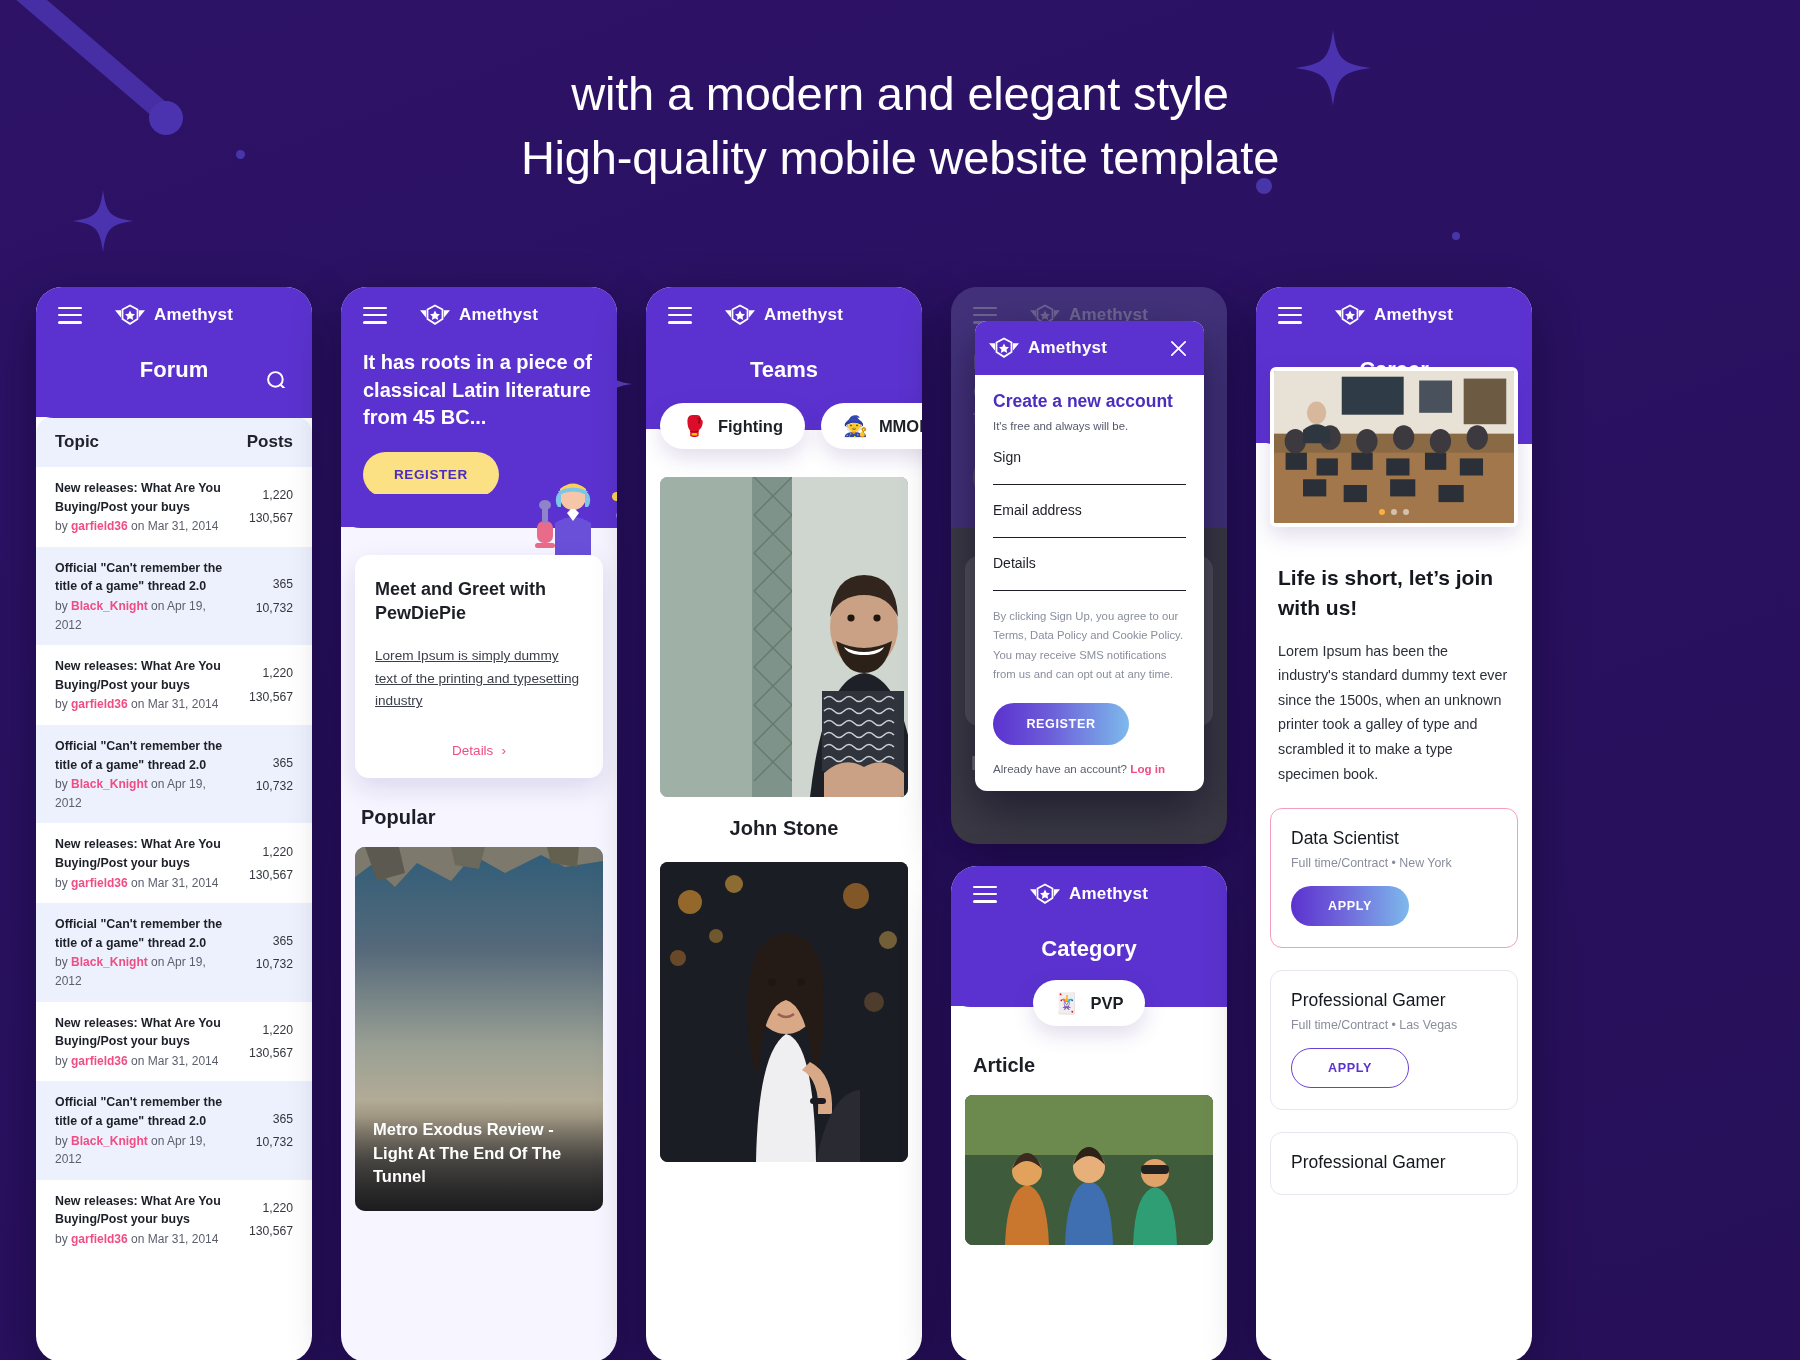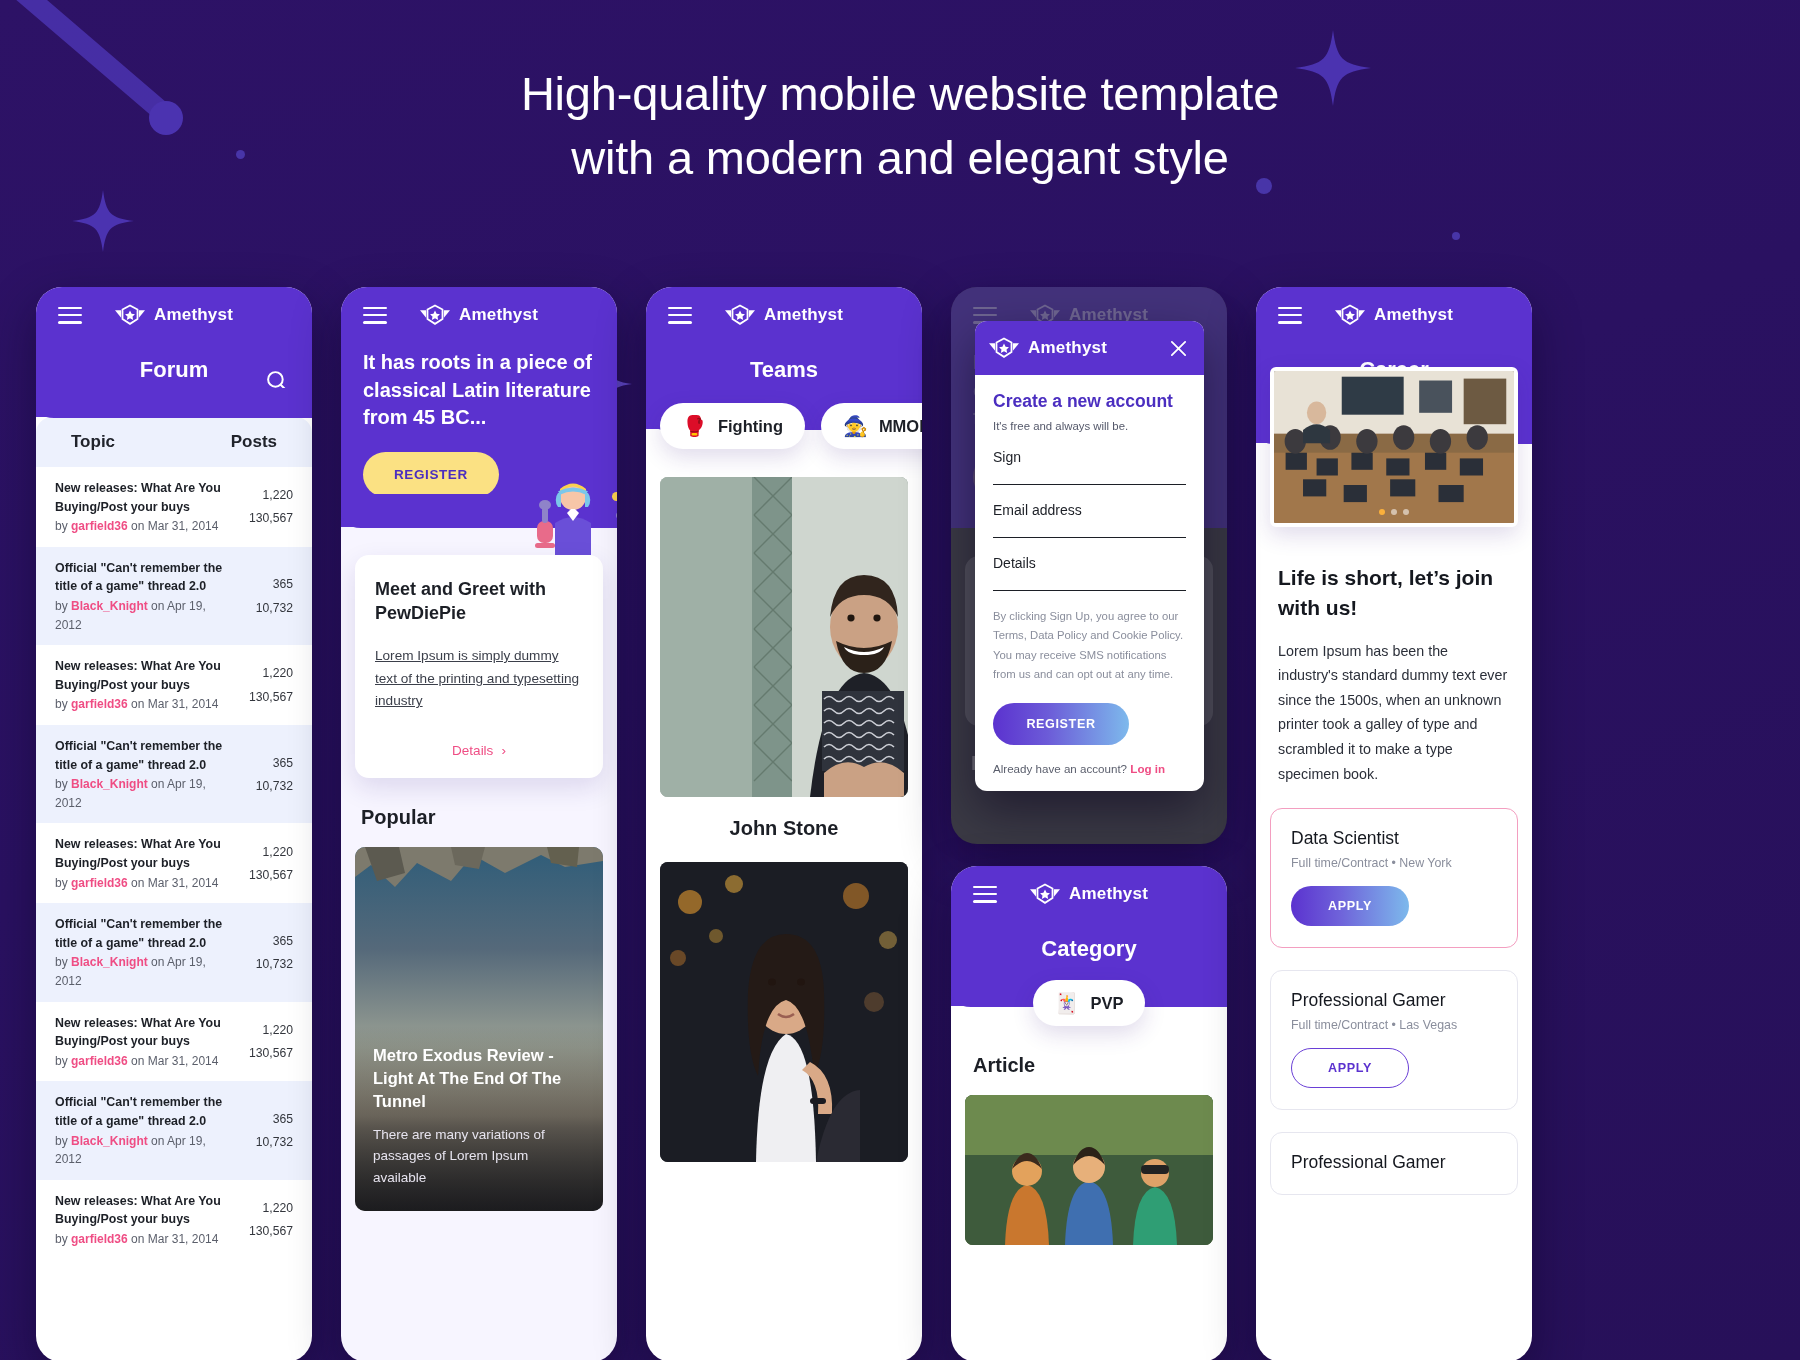--- a/index.html
+++ b/index.html
@@ -83,21 +83,21 @@
   }
 
   
   #phone-forum { left: 36px; top: 287px; width: 276px; height: 1075px; }
   #phone-forum .search-wrap {
     position: absolute; right: 22px; top: 82px;
   }
   .tbl-head {
     display: flex; align-items: center;
     background: #edf1fd;
-    padding: 15px 35px;
+    padding: 15px 19px;
     border-top-left-radius: 16px;
     border-top-right-radius: 16px;
   }
   .tbl-head .c1 { flex: 1; font-size: 17px; font-weight: bold; color: #20232b; }
   .tbl-head .c2 { font-size: 17px; font-weight: bold; color: #20232b; }
   .forum-body { background:#fff; }
   .frow {
     display: flex; align-items: center;
     padding: 12px 19px 11px;
     background: #fff;
@@ -329,22 +329,22 @@
   <svg class="star4" style="left:155px;top:540px;width:42px;height:42px" viewBox="0 0 100 100">
       <path d="M50 0 C55 38 62 45 100 50 C62 55 55 62 50 100 C45 62 38 55 0 50 C38 45 45 38 50 0Z" fill="#6a4fd8"></path>
     </svg>
   <div class="dot" style="left:236px;top:150px;width:9px;height:9px"></div>
   <div class="dot" style="left:1256px;top:178px;width:16px;height:16px"></div>
   <div class="dot" style="left:1452px;top:232px;width:8px;height:8px"></div>
   <div class="dot" style="left:1211px;top:470px;width:8px;height:8px;background:#6a4fd8"></div>
   <div class="dot" style="left:1211px;top:560px;width:8px;height:8px;background:#6a4fd8"></div>
 
   <div class="headline">
+    <div>with a modern and elegant style</div>
     <div>High-quality mobile website template</div>
-    <div>with a modern and elegant style</div>
   </div>
 
   <div class="phone" id="phone-forum">
     <div class="app-head">
       <div class="topbar">
         <div class="hamburger">
             <i></i>
             <i></i>
             <i></i>
           </div>
@@ -520,21 +520,20 @@
 
     <div class="popular-card">
       <svg class="rubble" viewBox="0 0 248 70" preserveAspectRatio="none">
         <path d="M0 0 L248 0 L248 14 L210 20 L186 8 L150 26 L118 8 L96 34 L62 16 L40 40 L16 18 L0 30 Z" fill="#7d7a6d"></path>
         <path d="M10 0 L44 0 L50 26 L22 34 Z" fill="#5c5a50"></path>
         <path d="M96 0 L130 0 L124 22 L100 18 Z" fill="#6b685c"></path>
         <path d="M192 0 L224 0 L222 20 L196 16 Z" fill="#63604f"></path>
       </svg>
       <div class="popular-overlay">
         <h4>Metro Exodus Review - Light At The End Of The Tunnel</h4>
-        <p>There are many variations of passages of Lorem Ipsum available</p>
       </div>
     </div>
   </div>
 
   <div class="phone" id="phone-teams">
     <div class="app-head">
       <div class="topbar">
         <div class="hamburger">
             <i></i>
             <i></i>

